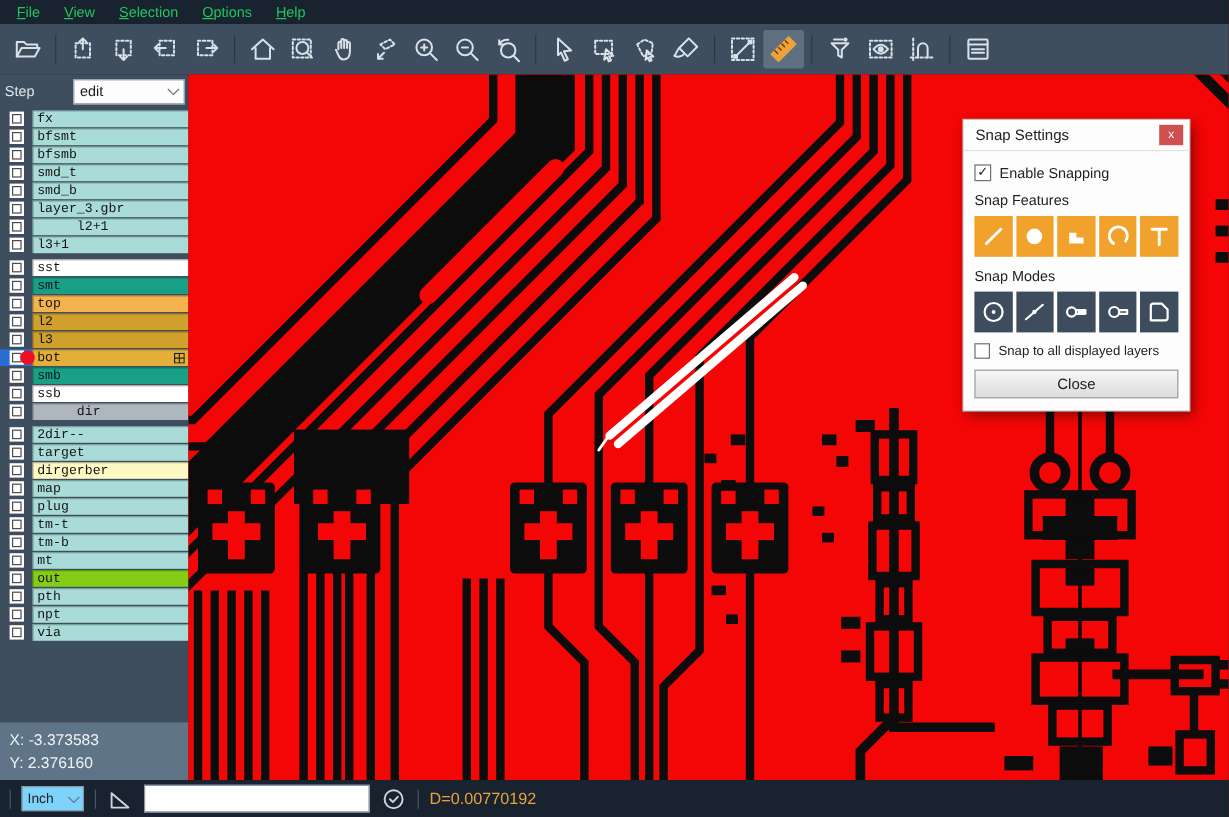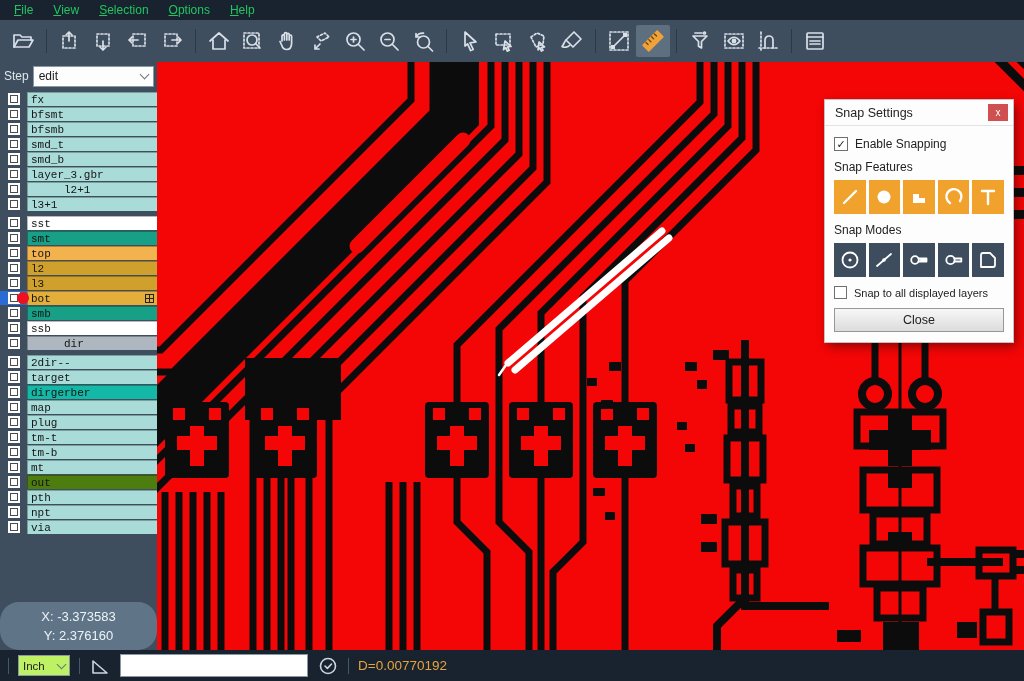--- a/index.html
+++ b/index.html
@@ -17,43 +17,43 @@
   .tbtn { width:34px; height:32px; display:flex; align-items:center; justify-content:center; border-radius:2px; }
   .tbtn.active { background:#5e6f80; }
   .tsep { width:1px; height:24px; background:#2b3845; margin:0 6px; }
   .ti { width:24px; height:24px; stroke:#d9e0e8; fill:none; stroke-width:1.7; stroke-linecap:round; stroke-linejoin:round; }
   .ti .dash { stroke-dasharray:2 2; }
 
   
   .middle { flex:1; display:flex; min-height:0; }
 
   
-  .sidebar { width:157px; background:#3e4e5f; display:flex; flex-direction:column;text-align:center; }
+  .sidebar { width:157px; background:#3e4e5f; display:flex; flex-direction:column; }
   .step-row { height:28px; display:flex; align-items:center; padding:0 3px 0 4px; gap:4px; }
   .step-label { color:#dfe6ec; font-size:12px; }
-  .step-select { flex:1; height:21px; background:#fdfdfd; border:1px solid #8a98a5; display:flex; align-items:center; justify-content:space-between; padding:0 5px; font-size:12px; color:#1b1b1b; }
+  .step-select { flex:1; height:21px; background:#fdfdfd; border:1px solid #8a98a5; display:flex; align-items:center; justify-content:space-between; padding:0 5px; font-size:12px; color:#1b1b1b;margin-left:28px; }
   .chev { width:7px; height:7px; border-right:1.6px solid #6b7682; border-bottom:1.6px solid #6b7682; transform:rotate(45deg); margin-top:-3px; }
   .layer-list { margin-top:2px; }
   .layer-group { margin-bottom:5px; }
   .layer-row { position:relative; display:flex; align-items:stretch; height:14px; margin-bottom:1px;font-family:Liberation Mono, monospace; }
   .cbw { width:27px; display:flex; align-items:center; justify-content:center; }
   .cbw.sel { background:#2b6bd4; }
   .cb { width:12px; height:12px; background:#fff; display:flex; align-items:center; justify-content:center; }
   .cb::after { content:""; width:6px; height:6px; border:1px solid #4c4c4c; }
   .dot { position:absolute; left:17px; top:1px; width:12px; height:12px; border-radius:50%; background:#ee1020; z-index:2; }
   .lname { flex:1; font-size:11px; line-height:14px; color:#141414; padding:0 3px 0 3px; border-top:1px solid rgba(0,0,0,.28); border-left:1px solid rgba(0,0,0,.28); display:flex; align-items:center; justify-content:space-between; white-space:nowrap; overflow:hidden; }
   .gridico { display:flex; }
-  .coords { margin-top:auto; background:#5f7587; color:#eef3f7; font-size:13px; padding:5px 8px; line-height:19px;border-radius:19px; }
+  .coords { margin-top:auto; background:#5f7587; color:#eef3f7; font-size:13px; padding:5px 8px; line-height:19px; }
 
   
   .canvas { position:relative; flex:1; overflow:hidden; background:#f40606; }
   .canvas svg.art { position:absolute; left:0; top:0; }
 
   
-  .dialog { position:absolute; left:668px; top:38px; width:188px; background:#fdfdfd; box-shadow:0 0 0 1px #c2c2c2, 3px 4px 10px rgba(0,0,0,.45); }
+  .dialog { position:absolute; left:646px; top:38px; width:188px; background:#fdfdfd; box-shadow:0 0 0 1px #c2c2c2, 3px 4px 10px rgba(0,0,0,.45); }
   .dlg-title { height:26px; display:flex; align-items:center; justify-content:space-between; padding:0 5px 0 10px; border-bottom:1px solid #e3e3e3; }
   .dlg-title span { font-size:12.5px; color:#222; }
   .dlg-x { width:20px; height:17px; background:#d05050; color:#fff; border:none; font-size:10px; line-height:16px; text-align:center; font-family:"Liberation Sans",sans-serif; }
   .dlg-body { padding:8px 9px 10px 9px; }
   .chk-row { display:flex; align-items:center; gap:7px; margin:3px 0 9px 0;text-align:center; }
   .chk { width:14px; height:14px; background:#fff; border:1px solid #6f6f6f; font-size:11px; line-height:12px; text-align:center; color:#1a1a1a; }
   .chk::after { content:""; }
   .chk.checked::after { content:"\2713"; }
   .chk-label { font-size:12px; color:#222; }
   .chk-label.small { font-size:11px; }
@@ -61,21 +61,21 @@
   .btn-row { display:flex; gap:3px; margin-bottom:9px; }
   .fbtn, .mbtn { width:34px; height:34px; border:none; display:flex; align-items:center; justify-content:center; }
   .fbtn { background:#f0a22c; }
   .mbtn { background:#3d4d5e; }
   .fsvg { width:22px; height:22px; stroke:#fff; stroke-width:2.4; fill:none; stroke-linecap:round; stroke-linejoin:round; }
   .dlg-close-btn { width:100%; height:24px; background:linear-gradient(#f7f7f7,#dcdcdc); border:1px solid #979797; font-size:12.5px; color:#222; font-family:"Liberation Sans",sans-serif; }
 
   
   .statusbar { height:31px; background:#18232f; display:flex; align-items:center; padding:0 8px; gap:9px; }
   .ssep { width:1px; height:16px; background:#46586c; }
-  .units { width:52px; height:21px; background:#bef264; border:1px solid #8a98a5; display:flex; align-items:center; justify-content:space-between; padding:0 4px; font-size:11.5px; color:#1b1b1b; }
+  .units { width:52px; height:21px; background:#7dd3fc; border:1px solid #8a98a5; display:flex; align-items:center; justify-content:space-between; padding:0 4px; font-size:11.5px; color:#1b1b1b; }
   .sinput { width:188px; height:23px; border:1px solid #8a98a5; background:#fff; font-size:12px; padding:0 4px; font-family:"Liberation Sans",sans-serif; }
   .sico { width:22px; height:22px; stroke:#ccd5dc; fill:none; stroke-width:1.6; stroke-linecap:round; stroke-linejoin:round; }
   .dist { color:#e8a43c; font-size:13.5px; }
 </style>
 </head>
 <body>
 
 <div class="app">
 
   <div class="menubar">
@@ -364,21 +364,21 @@
             <div class="layer-row">
               <span class="cbw">
                 <span class="cb"></span>
               </span>
               <span class="lname" style="background: rgb(169, 219, 216);">target</span>
             </div>
             <div class="layer-row">
               <span class="cbw">
                 <span class="cb"></span>
               </span>
-              <span class="lname" style="background: #14b8a6;">dirgerber</span>
+              <span class="lname" style="background: #fef9c3;">dirgerber</span>
             </div>
             <div class="layer-row">
               <span class="cbw">
                 <span class="cb"></span>
               </span>
               <span class="lname" style="background: rgb(169, 219, 216);">map</span>
             </div>
             <div class="layer-row">
               <span class="cbw">
                 <span class="cb"></span>
@@ -400,21 +400,21 @@
             <div class="layer-row">
               <span class="cbw">
                 <span class="cb"></span>
               </span>
               <span class="lname" style="background: rgb(169, 219, 216);">mt</span>
             </div>
             <div class="layer-row">
               <span class="cbw">
                 <span class="cb"></span>
               </span>
-              <span class="lname" style="background: #4d7c0f;">out</span>
+              <span class="lname" style="background: #84cc16;">out</span>
             </div>
             <div class="layer-row">
               <span class="cbw">
                 <span class="cb"></span>
               </span>
               <span class="lname" style="background: rgb(169, 219, 216);">pth</span>
             </div>
             <div class="layer-row">
               <span class="cbw">
                 <span class="cb"></span>

